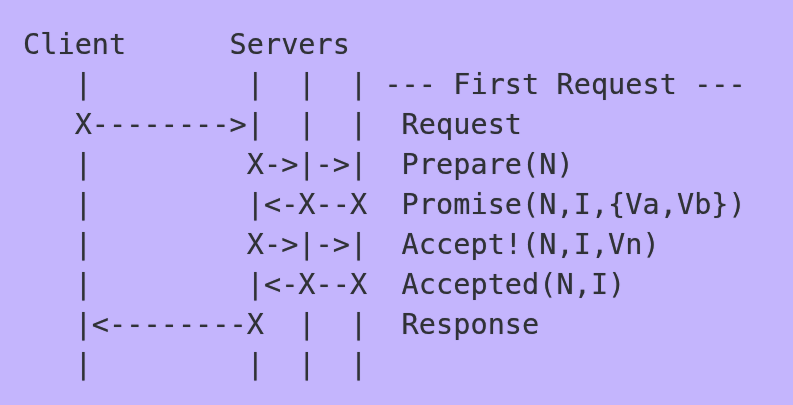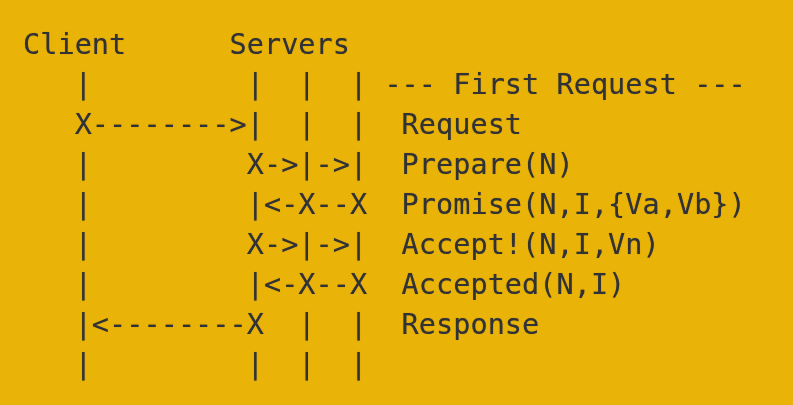--- a/index.html
+++ b/index.html
@@ -3,21 +3,21 @@
 <meta charset="utf-8">
 <style>
   html, body {
     margin: 0;
     padding: 0;
   }
   .screen {
     position: relative;
     width: 793px;
     height: 405px;
-    background: #eab308;
+    background: #c4b5fd;
     overflow: hidden;
     font-family: "DejaVu Sans Mono", "Liberation Mono", monospace;
   }
   .ascii-diagram {
     position: absolute;
     left: 23px;
     top: 25px;
     margin: 0;
     font-size: 28.5px;
     line-height: 40px;

